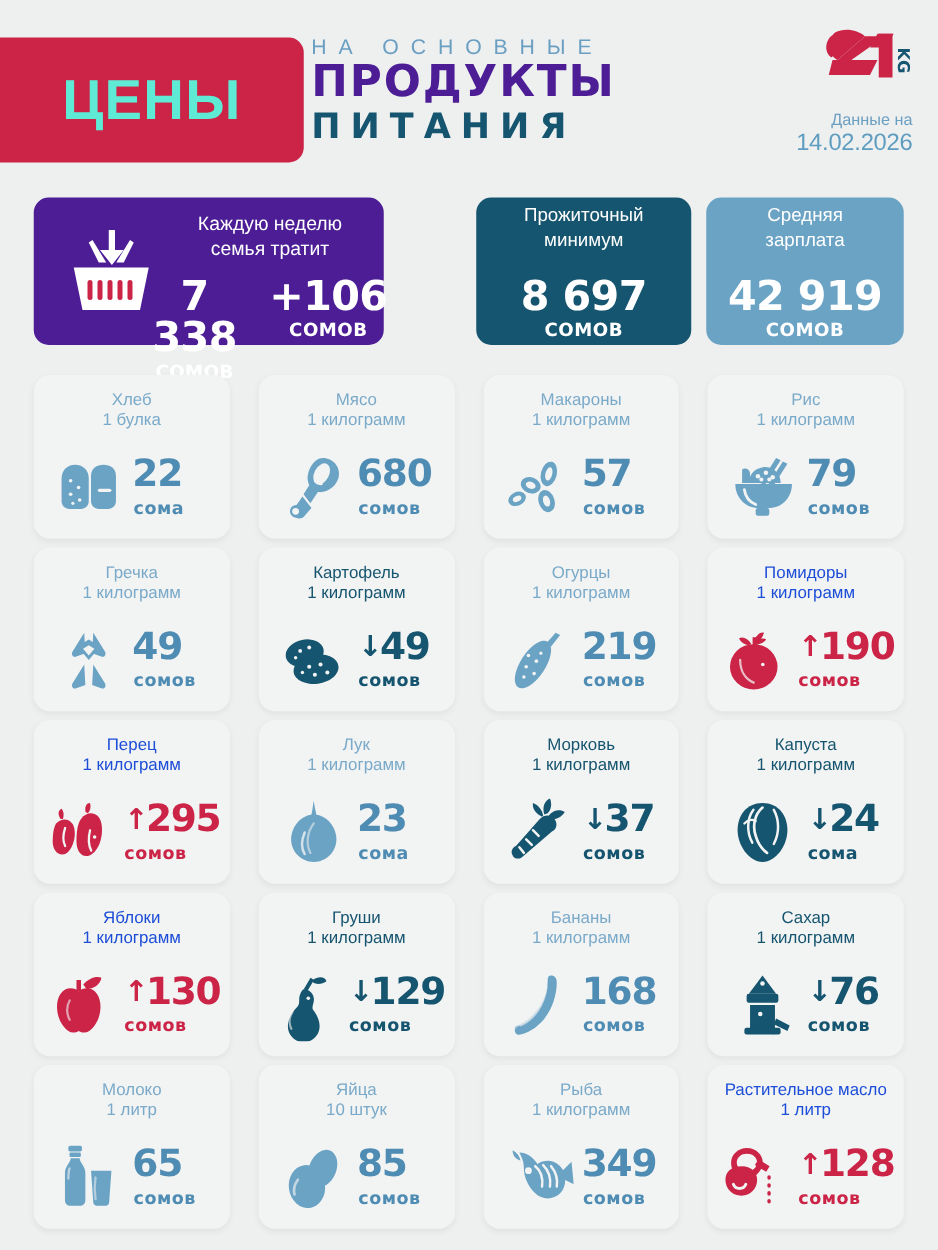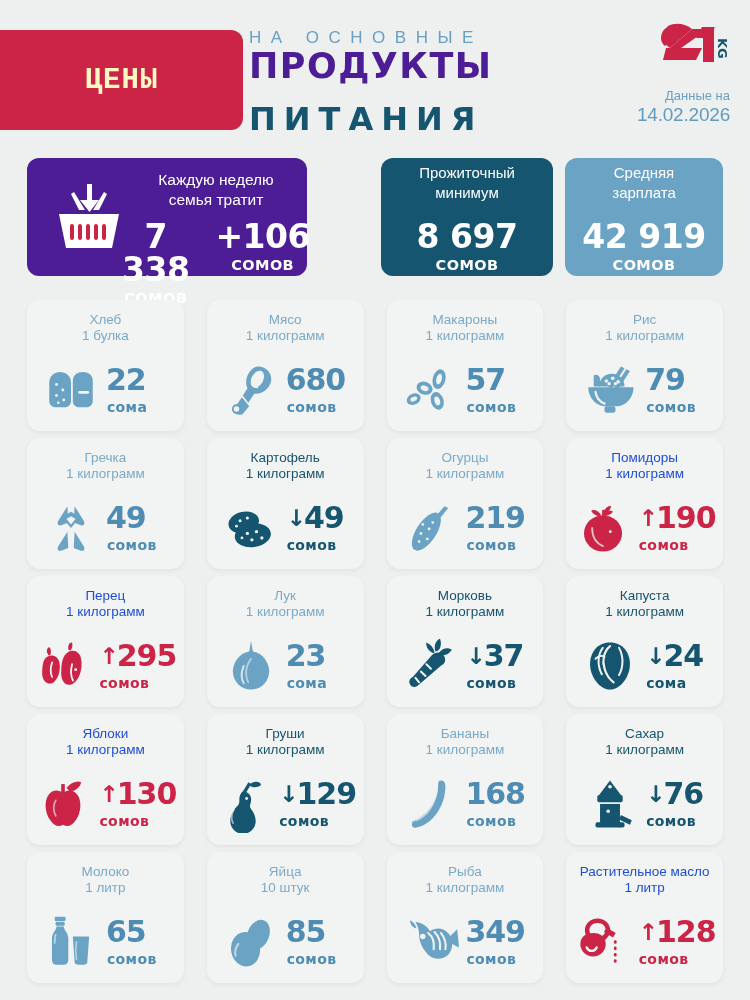--- a/index.html
+++ b/index.html
@@ -14,39 +14,39 @@
   
   .header { position: relative; height: 155px; }
   .title-badge {
     position: absolute; left: 0; top: 30px;
     width: 243px; height: 100px;
     background: #cb2447;
     border-radius: 0 12px 12px 0;
     display: flex; align-items: center; justify-content: center;
   }
   .title-badge span {
-    color: #fef9c3;
-    font-size: 29px;
+    color: #5eead4;
+    font-size: 45px;
     font-weight: bold;
     letter-spacing: 1px;
-    font-family: Liberation Mono, monospace;
+    font-family: Liberation Sans, sans-serif;
   }
   .head-sub { position: absolute; left: 249px; top: 28px; width: 300px; }
   .head-line1 {
     color: #6b9fc2; font-size: 17px; letter-spacing: 9.5px;
     font-family: "Liberation Sans", sans-serif; text-align: left;
     white-space: nowrap;
   }
   .head-line2 {
     color: #4c1d95; font-size: 35px; font-weight: bold; letter-spacing: 1.5px;
     font-family: "DejaVu Sans", sans-serif; line-height: 1.06; white-space: nowrap;
   }
   .head-line3 {
-    color: #16556f; font-size: 32px; font-weight: bold; letter-spacing: 8px;
-    font-family: "DejaVu Sans", sans-serif; line-height: 1.16; white-space: nowrap; margin-top: 16px;
+    color: #16556f; font-size: 28px; font-weight: bold; letter-spacing: 8px;
+    font-family: "DejaVu Sans", sans-serif; line-height: 1.16; white-space: nowrap;
   }
   .brand { position: absolute; right: 20px; top: 22px; width: 110px; text-align: right; }
   .brand-logo { display: flex; justify-content: flex-end; align-items: flex-start; height: 52px; }
   .brand-date-label { color: #6b9fc2; font-size: 13px; margin-top: 14px; }
   .brand-date-value { color: #5e9cc0; font-size: 19px; margin-top: 1px; letter-spacing: -0.2px; }
 
   
   .hero { position: absolute; left: 0; top: 158px; width: 750px; height: 130px; }
   .hero-card { position: absolute; top: 0; height: 118px; border-radius: 12px; }
   .hero-card.red   { left: 27px;  width: 280px; background: #4c1d95; }

